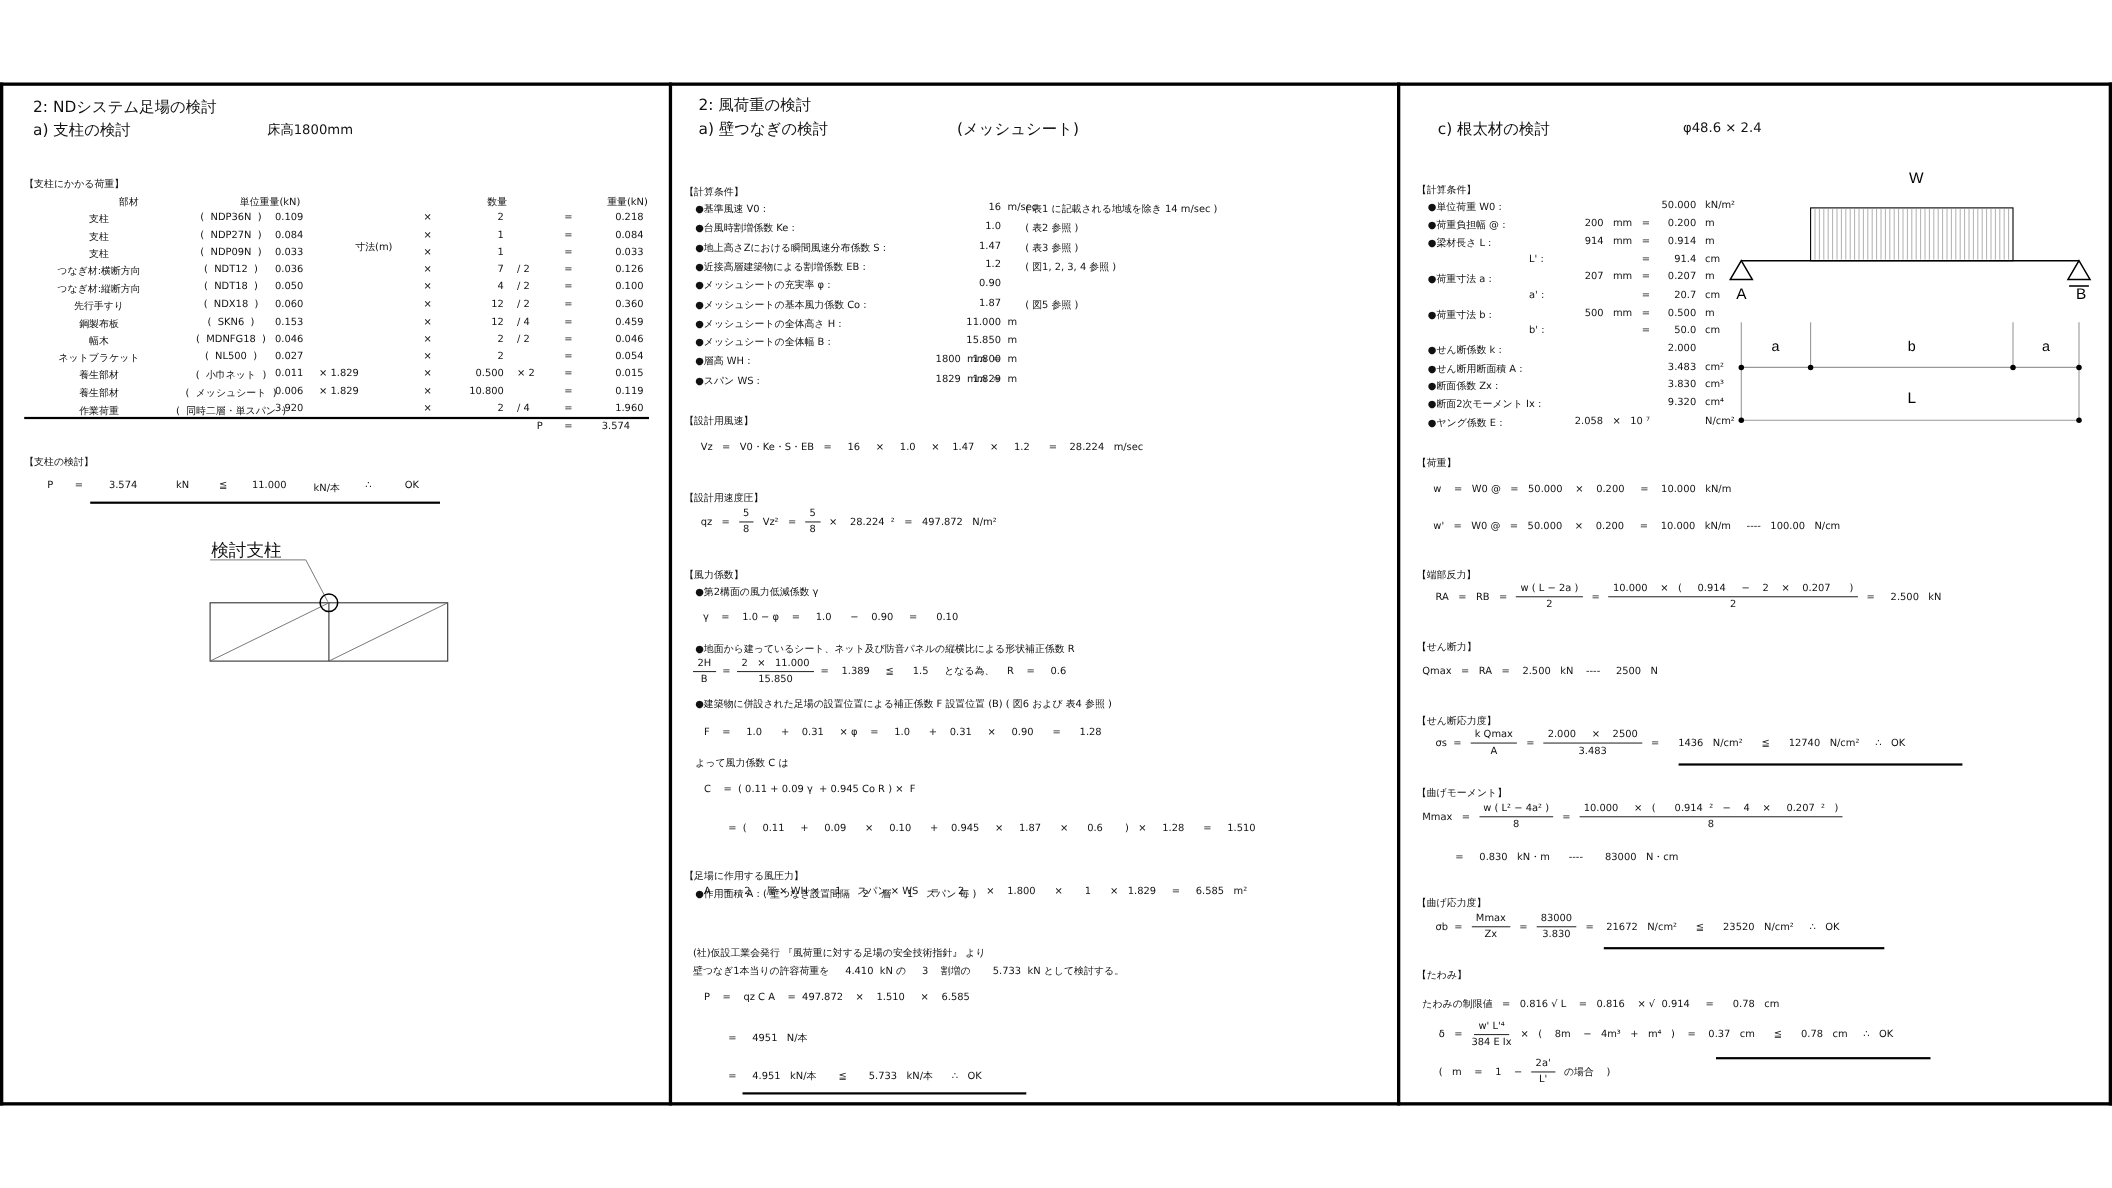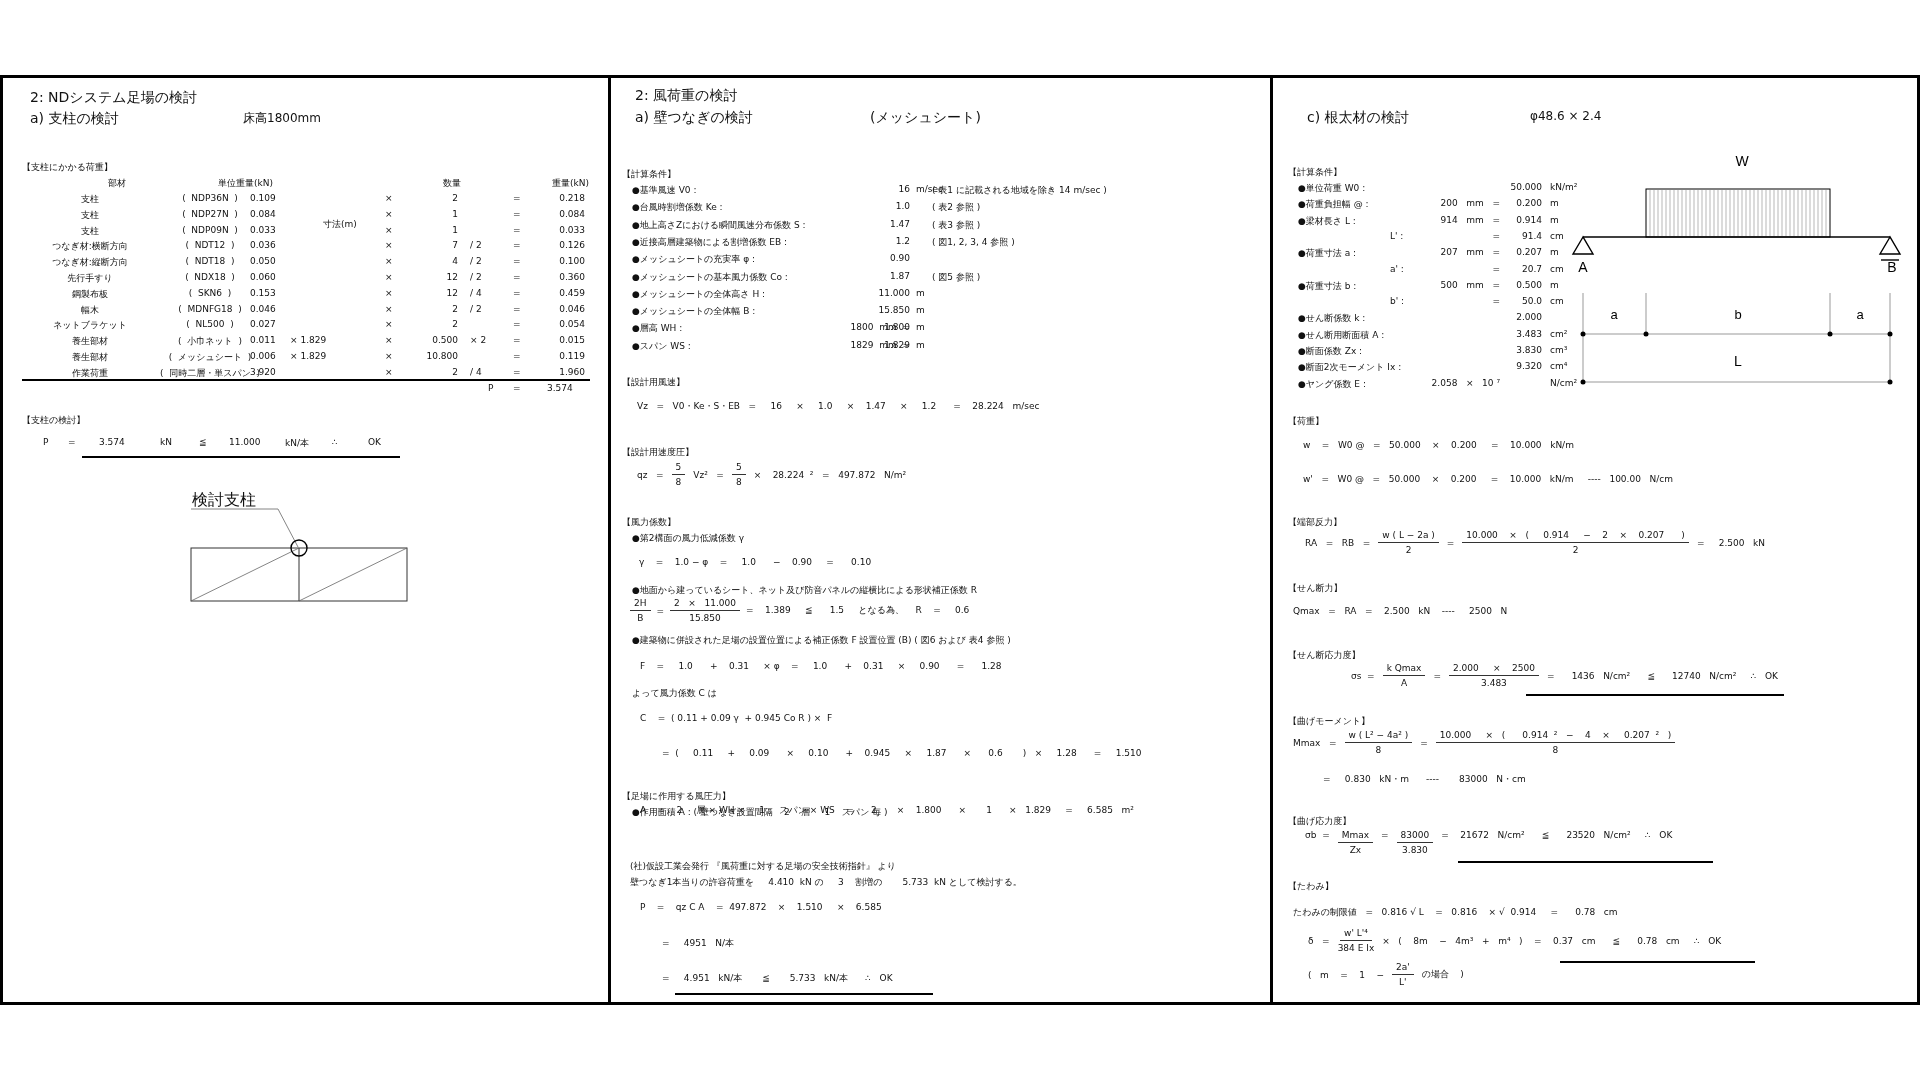--- a/index.html
+++ b/index.html
@@ -435,40 +435,40 @@
     <span class="frac"><span class="num">w ( L − 2a )</span><span class="den">2</span></span>
     <span>=</span>
     <span class="frac"><span class="num">10.000    ×   (     0.914     −    2    ×    0.207      )</span><span class="den">2</span></span>
     <span>=     2.500   kN</span>
   </div>
 
   <div class="abs t9" style="left:1288px;top:582px;">【せん断力】</div>
   <div class="abs t9" style="left:1293px;top:606px;white-space:pre;">Qmax   =   RA   =    2.500   kN    ----     2500   N</div>
 
   <div class="abs t9" style="left:1288px;top:649px;">【せん断応力度】</div>
-  <div class="abs t9" style="left:1351px;top:663px;white-space:pre;display:flex;align-items:center;gap:8px;">
+  <div class="abs t9" style="left:1305px;top:663px;white-space:pre;display:flex;align-items:center;gap:8px;">
     <span>σs  =</span>
     <span class="frac"><span class="num">k Qmax</span><span class="den">A</span></span>
     <span>=</span>
     <span class="frac"><span class="num">2.000     ×    2500</span><span class="den">3.483</span></span>
     <span>=      1436   N/cm²      ≦      12740   N/cm²     ∴   OK</span>
   </div>
   <div class="uline" style="left:1526px;top:694px;width:258px;"></div>
 
   <div class="abs t9" style="left:1288px;top:715px;">【曲げモーメント】</div>
   <div class="abs t9" style="left:1293px;top:730px;white-space:pre;display:flex;align-items:center;gap:8px;">
     <span>Mmax   =</span>
     <span class="frac"><span class="num">w ( L² − 4a² )</span><span class="den">8</span></span>
     <span>=</span>
     <span class="frac"><span class="num">10.000     ×   (      0.914  ²   −    4    ×     0.207  ²   )</span><span class="den">8</span></span>
   </div>
   <div class="abs t9" style="left:1323px;top:773px;white-space:pre;">=     0.830   kN・m      ----       83000   N・cm</div>
 
   <div class="abs t9" style="left:1288px;top:815px;">【曲げ応力度】</div>
-  <div class="abs t9" style="left:1305px;top:830px;white-space:pre;display:flex;align-items:flex-start;gap:8px;">
+  <div class="abs t9" style="left:1305px;top:830px;white-space:pre;display:flex;align-items:center;gap:8px;">
     <span>σb  =</span>
     <span class="frac"><span class="num">Mmax</span><span class="den">Zx</span></span>
     <span>=</span>
     <span class="frac"><span class="num">83000</span><span class="den">3.830</span></span>
     <span>=    21672   N/cm²      ≦      23520   N/cm²     ∴   OK</span>
   </div>
   <div class="uline" style="left:1458px;top:861px;width:255px;"></div>
 
   <div class="abs t9" style="left:1288px;top:880px;">【たわみ】</div>
   <div class="abs t9" style="left:1293px;top:906px;white-space:pre;">たわみの制限値   =   0.816 √ L    =   0.816    × √  0.914     =      0.78   cm</div>

